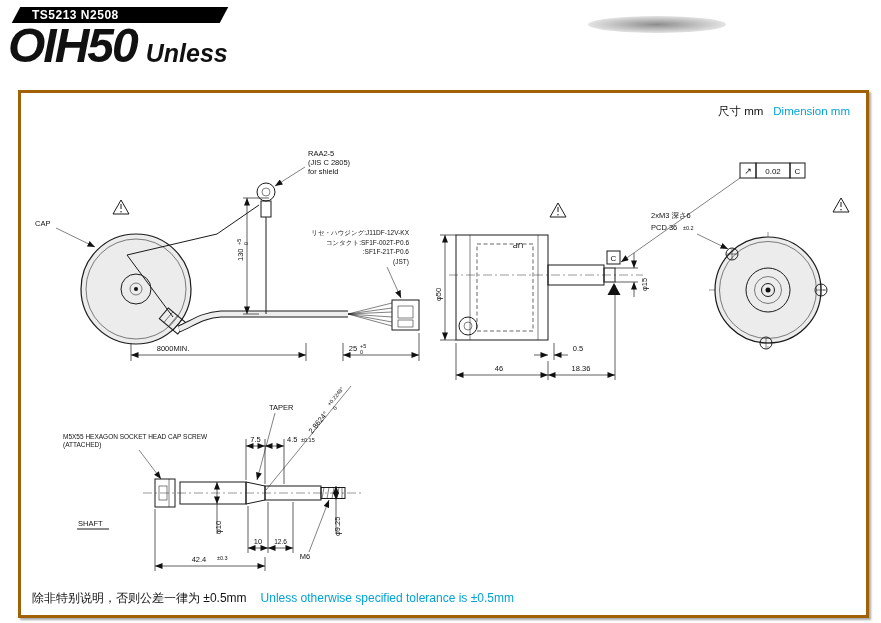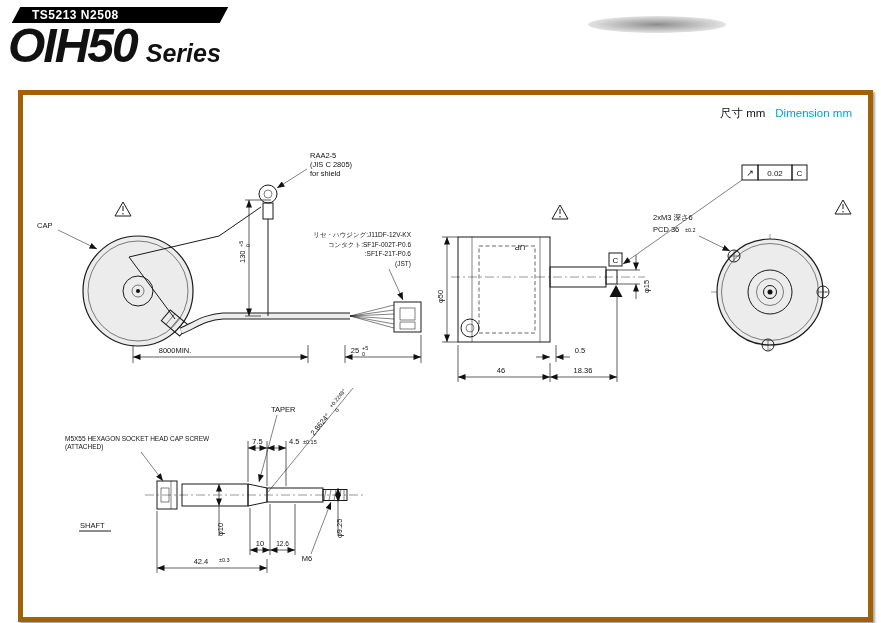--- a/index.html
+++ b/index.html
@@ -4,21 +4,21 @@
 <style>
   html,body{margin:0;padding:0}
   body{width:881px;height:623px;background:#fff;font-family:"Liberation Sans",sans-serif;position:relative;overflow:hidden}
   .banner{position:absolute;left:16px;top:7px;width:208px;height:16px;background:#000;transform:skewX(-28deg)}
   .banner-label{position:absolute;left:32px;top:8px;color:#fff;font-weight:bold;font-size:12px;letter-spacing:.5px}
   .title-row{position:absolute;left:8px;top:22px;display:flex;align-items:baseline}
   .title-main{font-size:48px;font-weight:bold;font-style:italic;letter-spacing:-2px;color:#111;line-height:1}
   .title-sub{font-size:25px;font-weight:bold;font-style:italic;margin-left:9px;color:#111}
   .lens{position:absolute;left:588px;top:16px;width:138px;height:17px;border-radius:50%;
         background:radial-gradient(ellipse at 50% 50%,#8d8d8d 0%,#c4c4c4 45%,#eeeeee 80%,#fdfdfd 100%)}
-  .sheet{position:absolute;left:18px;top:90px;width:845px;height:522px;border:5px solid #a16207;
+  .sheet{position:absolute;left:18px;top:90px;width:845px;height:522px;border:3px solid #a16207;
          box-shadow:1.5px 2px 2px rgba(0,0,0,.35);background:#fff}
   .dim-note{position:absolute;top:11px;right:16px;font-size:11.5px;color:#111}
   .dim-note .en{color:#00a3d6;margin-left:10px}
   .tol-note{position:absolute;bottom:8px;left:11px;font-size:12px;color:#111}
   .tol-note .en{color:#00a3d6;margin-left:14px}
   svg.draw{position:absolute;left:0;top:0}
   svg text{font-family:"Liberation Sans",sans-serif;fill:#111}
   .t9{font-size:9px}.t8{font-size:8px}.t7{font-size:7.5px}.t6{font-size:6.5px}.t5{font-size:5.5px}
   .ln{stroke:#1a1a1a;stroke-width:1;fill:none}
   .ln2{stroke:#1a1a1a;stroke-width:1.2;fill:none}
@@ -28,27 +28,30 @@
   .dash{stroke:#222;stroke-width:.7;fill:none;stroke-dasharray:4 2.5}
   .fa{fill:#ececec}
 </style>
 </head>
 <body>
 
 <div class="banner"></div>
 <div class="banner-label">TS5213 N2508</div>
 <div class="title-row">
   <span class="title-main">OIH50</span>
-  <span class="title-sub">Series</span>
+  <span class="title-sub">Unless</span>
 </div>
 <div class="lens"></div>
 
 <div class="sheet">
   <div class="dim-note">
     <span>尺寸 mm</span><span class="en">Dimension mm</span>
+  </div>
+  <div class="tol-note">
+    <span>除非特别说明，否则公差一律为 ±0.5mm</span><span class="en">Unless otherwise specified tolerance is ±0.5mm</span>
   </div>
 
   <svg class="draw" width="845" height="522" viewBox="0 0 845 522">
     <defs>
       <marker id="arw" viewBox="0 0 10 8" refX="10" refY="4" markerWidth="8" markerHeight="6" markerUnits="userSpaceOnUse" orient="auto-start-reverse">
         <path d="M0,0 L10,4 L0,8 Z" fill="#111"></path>
       </marker>
       <pattern id="hatch" width="6" height="6" patternUnits="userSpaceOnUse" patternTransform="rotate(45)">
         <line x1="0" y1="0" x2="0" y2="6" stroke="#666" stroke-width="0.8"></line>
       </pattern>

